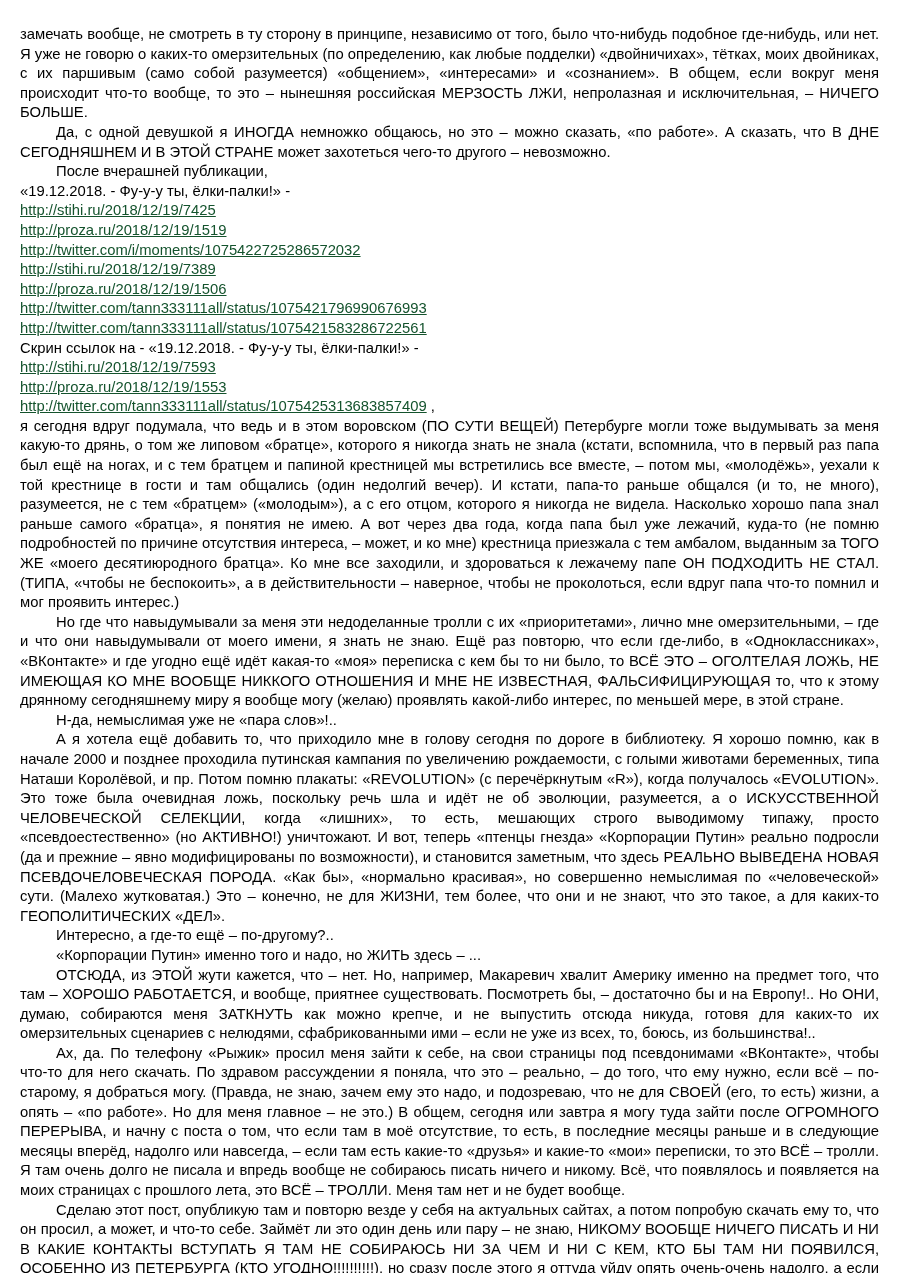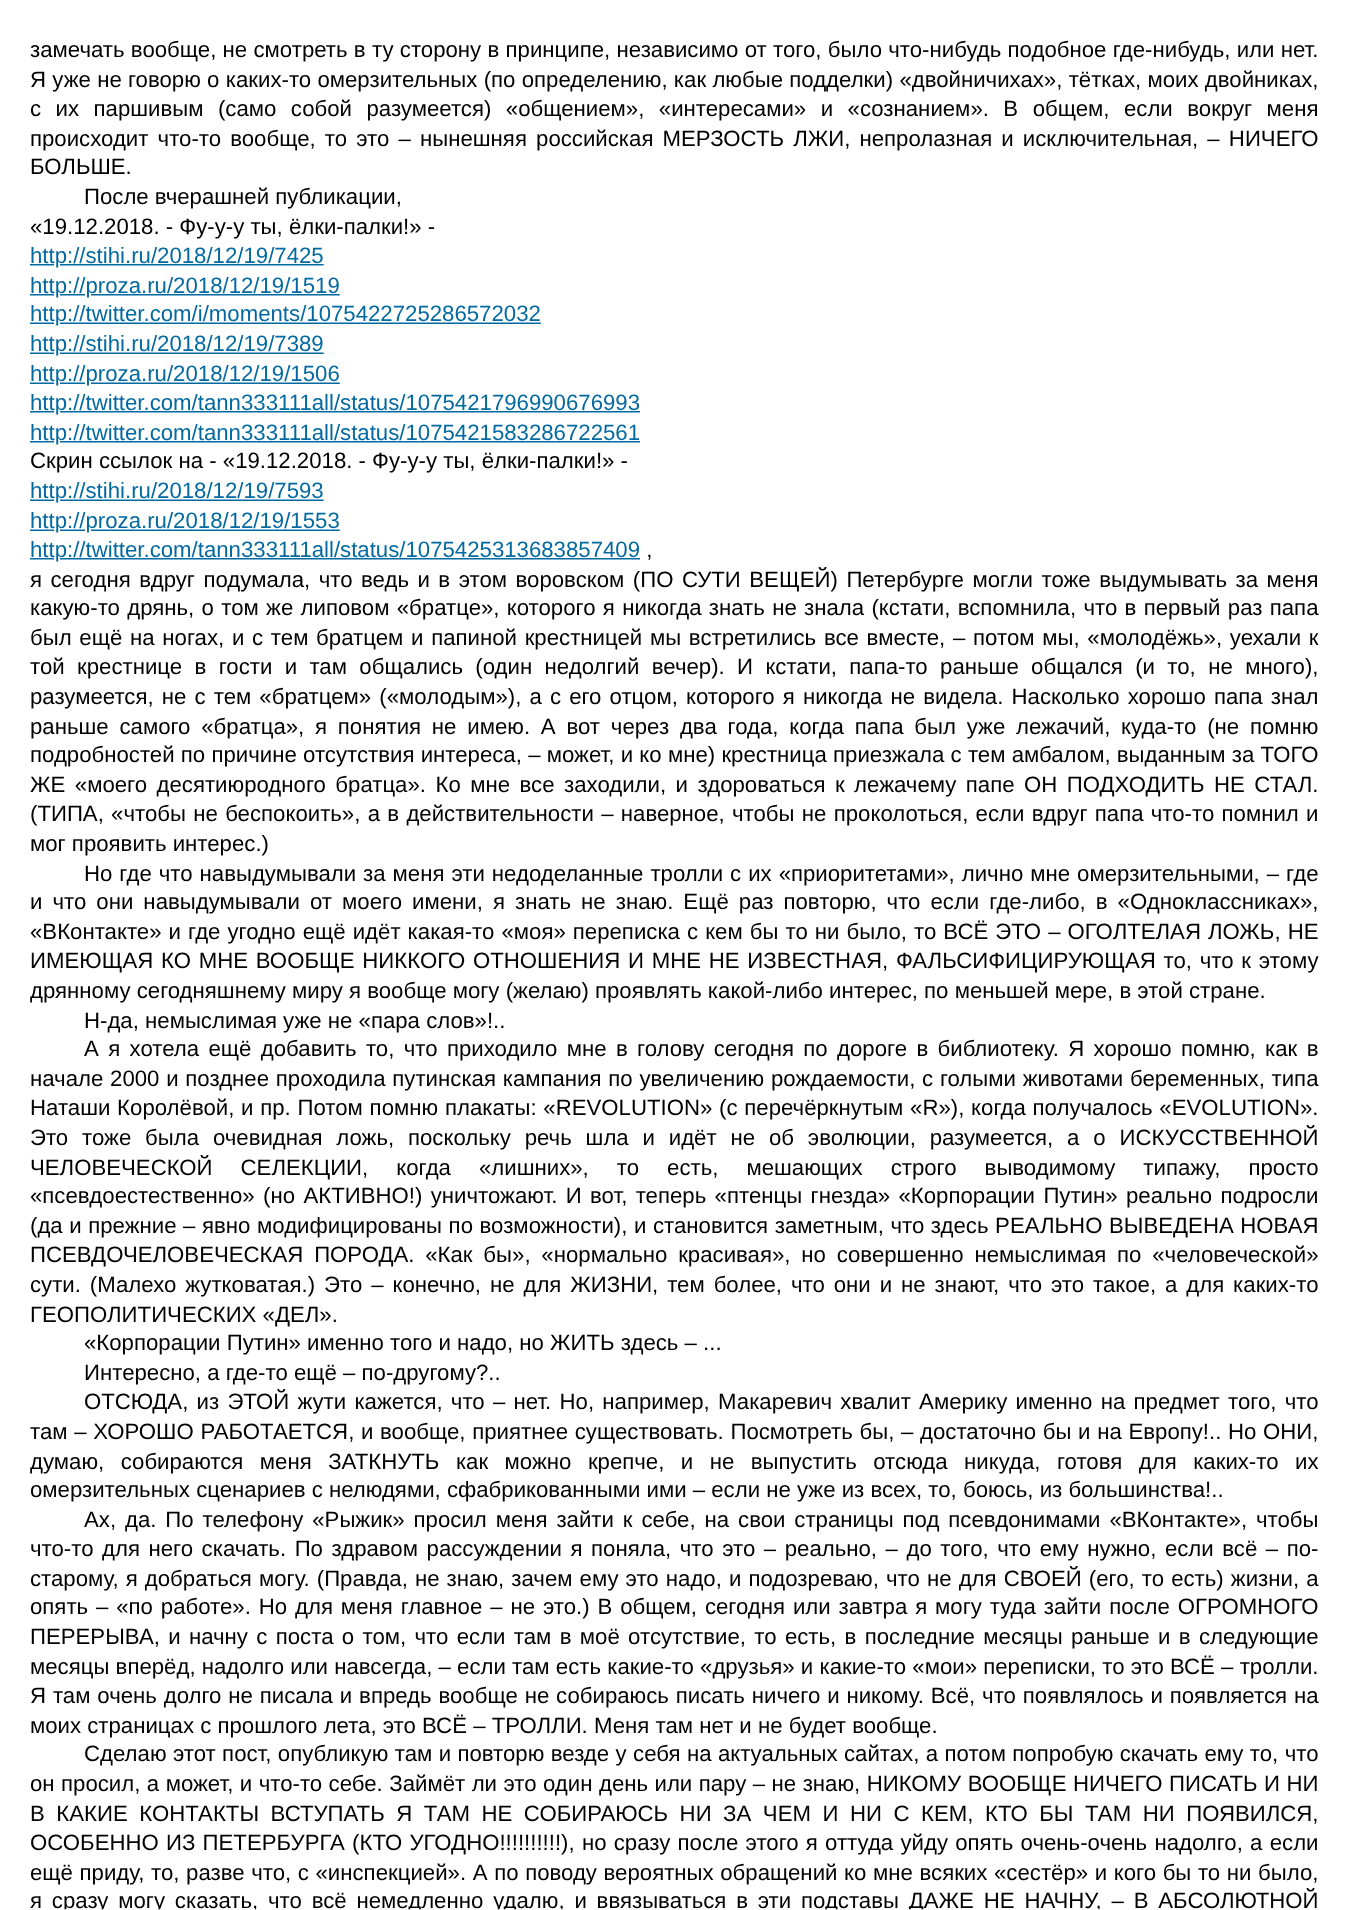--- a/index.html
+++ b/index.html
@@ -26,51 +26,52 @@
     text-align: justify;
     word-spacing: normal;
   }
   .doc p.indent {
     text-indent: 36px;
   }
   .doc p.linkline {
     text-align: left;
   }
   .doc a {
-    color: #0369a1;
+    color: #14532d;
     text-decoration: underline;
     cursor: pointer;
   }
   .doc .trail {
     color: #000000;
     text-decoration: none;
   }
 </style>
 </head>
 <body>
 
 <div class="page">
   <div class="doc" id="doc-body">
       <p class="">замечать вообще, не смотреть в ту сторону в принципе, независимо от того, было что-нибудь подобное где-нибудь, или нет. Я уже не говорю о каких-то омерзительных (по определению, как любые подделки) «двойничихах», тётках, моих двойниках, с их паршивым (само собой разумеется) «общением», «интересами» и «сознанием». В общем, если вокруг меня происходит что-то вообще, то это – нынешняя российская МЕРЗОСТЬ ЛЖИ, непролазная и исключительная, – НИЧЕГО БОЛЬШЕ.</p>
+      <p class="indent">Да, с одной девушкой я ИНОГДА немножко общаюсь, но это – можно сказать, «по работе». А сказать, что В ДНЕ СЕГОДНЯШНЕМ И В ЭТОЙ СТРАНЕ может захотеться чего-то другого – невозможно.</p>
       <p class="indent">После вчерашней публикации,</p>
       <p class="">«19.12.2018. - Фу-у-у ты, ёлки-палки!» -</p>
       <p class="linkline"><a href="#">http://stihi.ru/2018/12/19/7425</a></p>
       <p class="linkline"><a href="#">http://proza.ru/2018/12/19/1519</a></p>
       <p class="linkline"><a href="#">http://twitter.com/i/moments/1075422725286572032</a></p>
       <p class="linkline"><a href="#">http://stihi.ru/2018/12/19/7389</a></p>
       <p class="linkline"><a href="#">http://proza.ru/2018/12/19/1506</a></p>
       <p class="linkline"><a href="#">http://twitter.com/tann333111all/status/1075421796990676993</a></p>
       <p class="linkline"><a href="#">http://twitter.com/tann333111all/status/1075421583286722561</a></p>
       <p class="">Скрин ссылок на - «19.12.2018. - Фу-у-у ты, ёлки-палки!» -</p>
       <p class="linkline"><a href="#">http://stihi.ru/2018/12/19/7593</a></p>
       <p class="linkline"><a href="#">http://proza.ru/2018/12/19/1553</a></p>
       <p class="linkline"><a href="#">http://twitter.com/tann333111all/status/1075425313683857409</a><span class="trail"> ,</span></p>
       <p class="">я сегодня вдруг подумала, что ведь и в этом воровском (ПО СУТИ ВЕЩЕЙ) Петербурге могли тоже выдумывать за меня какую-то дрянь, о том же липовом «братце», которого я никогда знать не знала (кстати, вспомнила, что в первый раз папа был ещё на ногах, и с тем братцем и папиной крестницей мы встретились все вместе, – потом мы, «молодёжь», уехали к той крестнице в гости и там общались (один недолгий вечер). И кстати, папа-то раньше общался (и то, не много), разумеется, не с тем «братцем» («молодым»), а с его отцом, которого я никогда не видела. Насколько хорошо папа знал раньше самого «братца», я понятия не имею. А вот через два года, когда папа был уже лежачий, куда-то (не помню подробностей по причине отсутствия интереса, – может, и ко мне) крестница приезжала с тем амбалом, выданным за ТОГО ЖЕ «моего десятиюродного братца». Ко мне все заходили, и здороваться к лежачему папе ОН ПОДХОДИТЬ НЕ СТАЛ. (ТИПА, «чтобы не беспокоить», а в действительности – наверное, чтобы не проколоться, если вдруг папа что-то помнил и мог проявить интерес.)</p>
       <p class="indent">Но где что навыдумывали за меня эти недоделанные тролли с их «приоритетами», лично мне омерзительными, – где и что они навыдумывали от моего имени, я знать не знаю. Ещё раз повторю, что если где-либо, в «Одноклассниках», «ВКонтакте» и где угодно ещё идёт какая-то «моя» переписка с кем бы то ни было, то ВСЁ ЭТО – ОГОЛТЕЛАЯ ЛОЖЬ, НЕ ИМЕЮЩАЯ КО МНЕ ВООБЩЕ НИККОГО ОТНОШЕНИЯ И МНЕ НЕ ИЗВЕСТНАЯ, ФАЛЬСИФИЦИРУЮЩАЯ то, что к этому дрянному сегодняшнему миру я вообще могу (желаю) проявлять какой-либо интерес, по меньшей мере, в этой стране.</p>
       <p class="indent">Н-да, немыслимая уже не «пара слов»!..</p>
       <p class="indent">А я хотела ещё добавить то, что приходило мне в голову сегодня по дороге в библиотеку. Я хорошо помню, как в начале 2000 и позднее проходила путинская кампания по увеличению рождаемости, с голыми животами беременных, типа Наташи Королёвой, и пр. Потом помню плакаты: «REVOLUTION» (с перечёркнутым «R»), когда получалось «EVOLUTION». Это тоже была очевидная ложь, поскольку речь шла и идёт не об эволюции, разумеется, а о ИСКУССТВЕННОЙ ЧЕЛОВЕЧЕСКОЙ СЕЛЕКЦИИ, когда «лишних», то есть, мешающих строго выводимому типажу, просто «псевдоестественно» (но АКТИВНО!) уничтожают. И вот, теперь «птенцы гнезда» «Корпорации Путин» реально подросли (да и прежние – явно модифицированы по возможности), и становится заметным, что здесь РЕАЛЬНО ВЫВЕДЕНА НОВАЯ ПСЕВДОЧЕЛОВЕЧЕСКАЯ ПОРОДА. «Как бы», «нормально красивая», но совершенно немыслимая по «человеческой» сути. (Малехо жутковатая.) Это – конечно, не для ЖИЗНИ, тем более, что они и не знают, что это такое, а для каких-то ГЕОПОЛИТИЧЕСКИХ «ДЕЛ».</p>
+      <p class="indent">Интересно, а где-то ещё – по-другому?..</p>
       <p class="indent">«Корпорации Путин» именно того и надо, но ЖИТЬ здесь – ...</p>
-      <p class="indent">Интересно, а где-то ещё – по-другому?..</p>
       <p class="indent">ОТСЮДА, из ЭТОЙ жути кажется, что – нет. Но, например, Макаревич хвалит Америку именно на предмет того, что там – ХОРОШО РАБОТАЕТСЯ, и вообще, приятнее существовать. Посмотреть бы, – достаточно бы и на Европу!.. Но ОНИ, думаю, собираются меня ЗАТКНУТЬ как можно крепче, и не выпустить отсюда никуда, готовя для каких-то их омерзительных сценариев с нелюдями, сфабрикованными ими – если не уже из всех, то, боюсь, из большинства!..</p>
       <p class="indent">Ах, да. По телефону «Рыжик» просил меня зайти к себе, на свои страницы под псевдонимами «ВКонтакте», чтобы что-то для него скачать. По здравом рассуждении я поняла, что это – реально, – до того, что ему нужно, если всё – по-старому, я добраться могу. (Правда, не знаю, зачем ему это надо, и подозреваю, что не для СВОЕЙ (его, то есть) жизни, а опять – «по работе». Но для меня главное – не это.) В общем, сегодня или завтра я могу туда зайти после ОГРОМНОГО ПЕРЕРЫВА, и начну с поста о том, что если там в моё отсутствие, то есть, в последние месяцы раньше и в следующие месяцы вперёд, надолго или навсегда, – если там есть какие-то «друзья» и какие-то «мои» переписки, то это ВСЁ – тролли. Я там очень долго не писала и впредь вообще не собираюсь писать ничего и никому. Всё, что появлялось и появляется на моих страницах с прошлого лета, это ВСЁ – ТРОЛЛИ. Меня там нет и не будет вообще.</p>
       <p class="indent">Сделаю этот пост, опубликую там и повторю везде у себя на актуальных сайтах, а потом попробую скачать ему то, что он просил, а может, и что-то себе. Займёт ли это один день или пару – не знаю, НИКОМУ ВООБЩЕ НИЧЕГО ПИСАТЬ И НИ В КАКИЕ КОНТАКТЫ ВСТУПАТЬ Я ТАМ НЕ СОБИРАЮСЬ НИ ЗА ЧЕМ И НИ С КЕМ, КТО БЫ ТАМ НИ ПОЯВИЛСЯ, ОСОБЕННО ИЗ ПЕТЕРБУРГА (КТО УГОДНО!!!!!!!!!!), но сразу после этого я оттуда уйду опять очень-очень надолго, а если ещё приду, то, разве что, с «инспекцией». А по поводу вероятных обращений ко мне всяких «сестёр» и кого бы то ни было, я сразу могу сказать, что всё немедленно удалю, и ввязываться в эти подставы ДАЖЕ НЕ НАЧНУ, – В АБСОЛЮТНОЙ ПОДЛОСТИ И ПРЕСТУПНОСТИ ПЕТЕРБУРГА Я НЕ УСОМНЮСЬ НИ НА МИНУТУ. Слишком многое там УЖЕ напроисходило, и я всё прекрасно помню, – подлости там было немеряно, а хорошего (кроме тех, кто уже убит) – НИЧЕГО. И я НЕ ВИЖУ причин для того, чтобы это могло измениться сегодня в сколько-нибудь человеческую сторону. (Кстати, ВОТ ЗАЧЕМ МОГЛА БЫТЬ ЭТА «РЫЖИКОВА» ПРОСЬБА. ЧТОБЫ Я ТУДА ВООБЩЕ ЗАШЛА И НА ЧТО-ТО НАРВАЛАСЬ, на какой-то очередной зазывный вой Сирен. А, пожалуй, я туда и вообще не пойду. До конца Новогодних каникул, по крайней мере. Лично мне сейчас этот «ВКонтакте» не нужен. Всё, – я передумала, – я туда, в профессионально-уголовные лапы этой «петербургской приятельницы, старшей сестры» даже заходить не стану.</p>
     </div>
 </div>
 
 </body></html>

